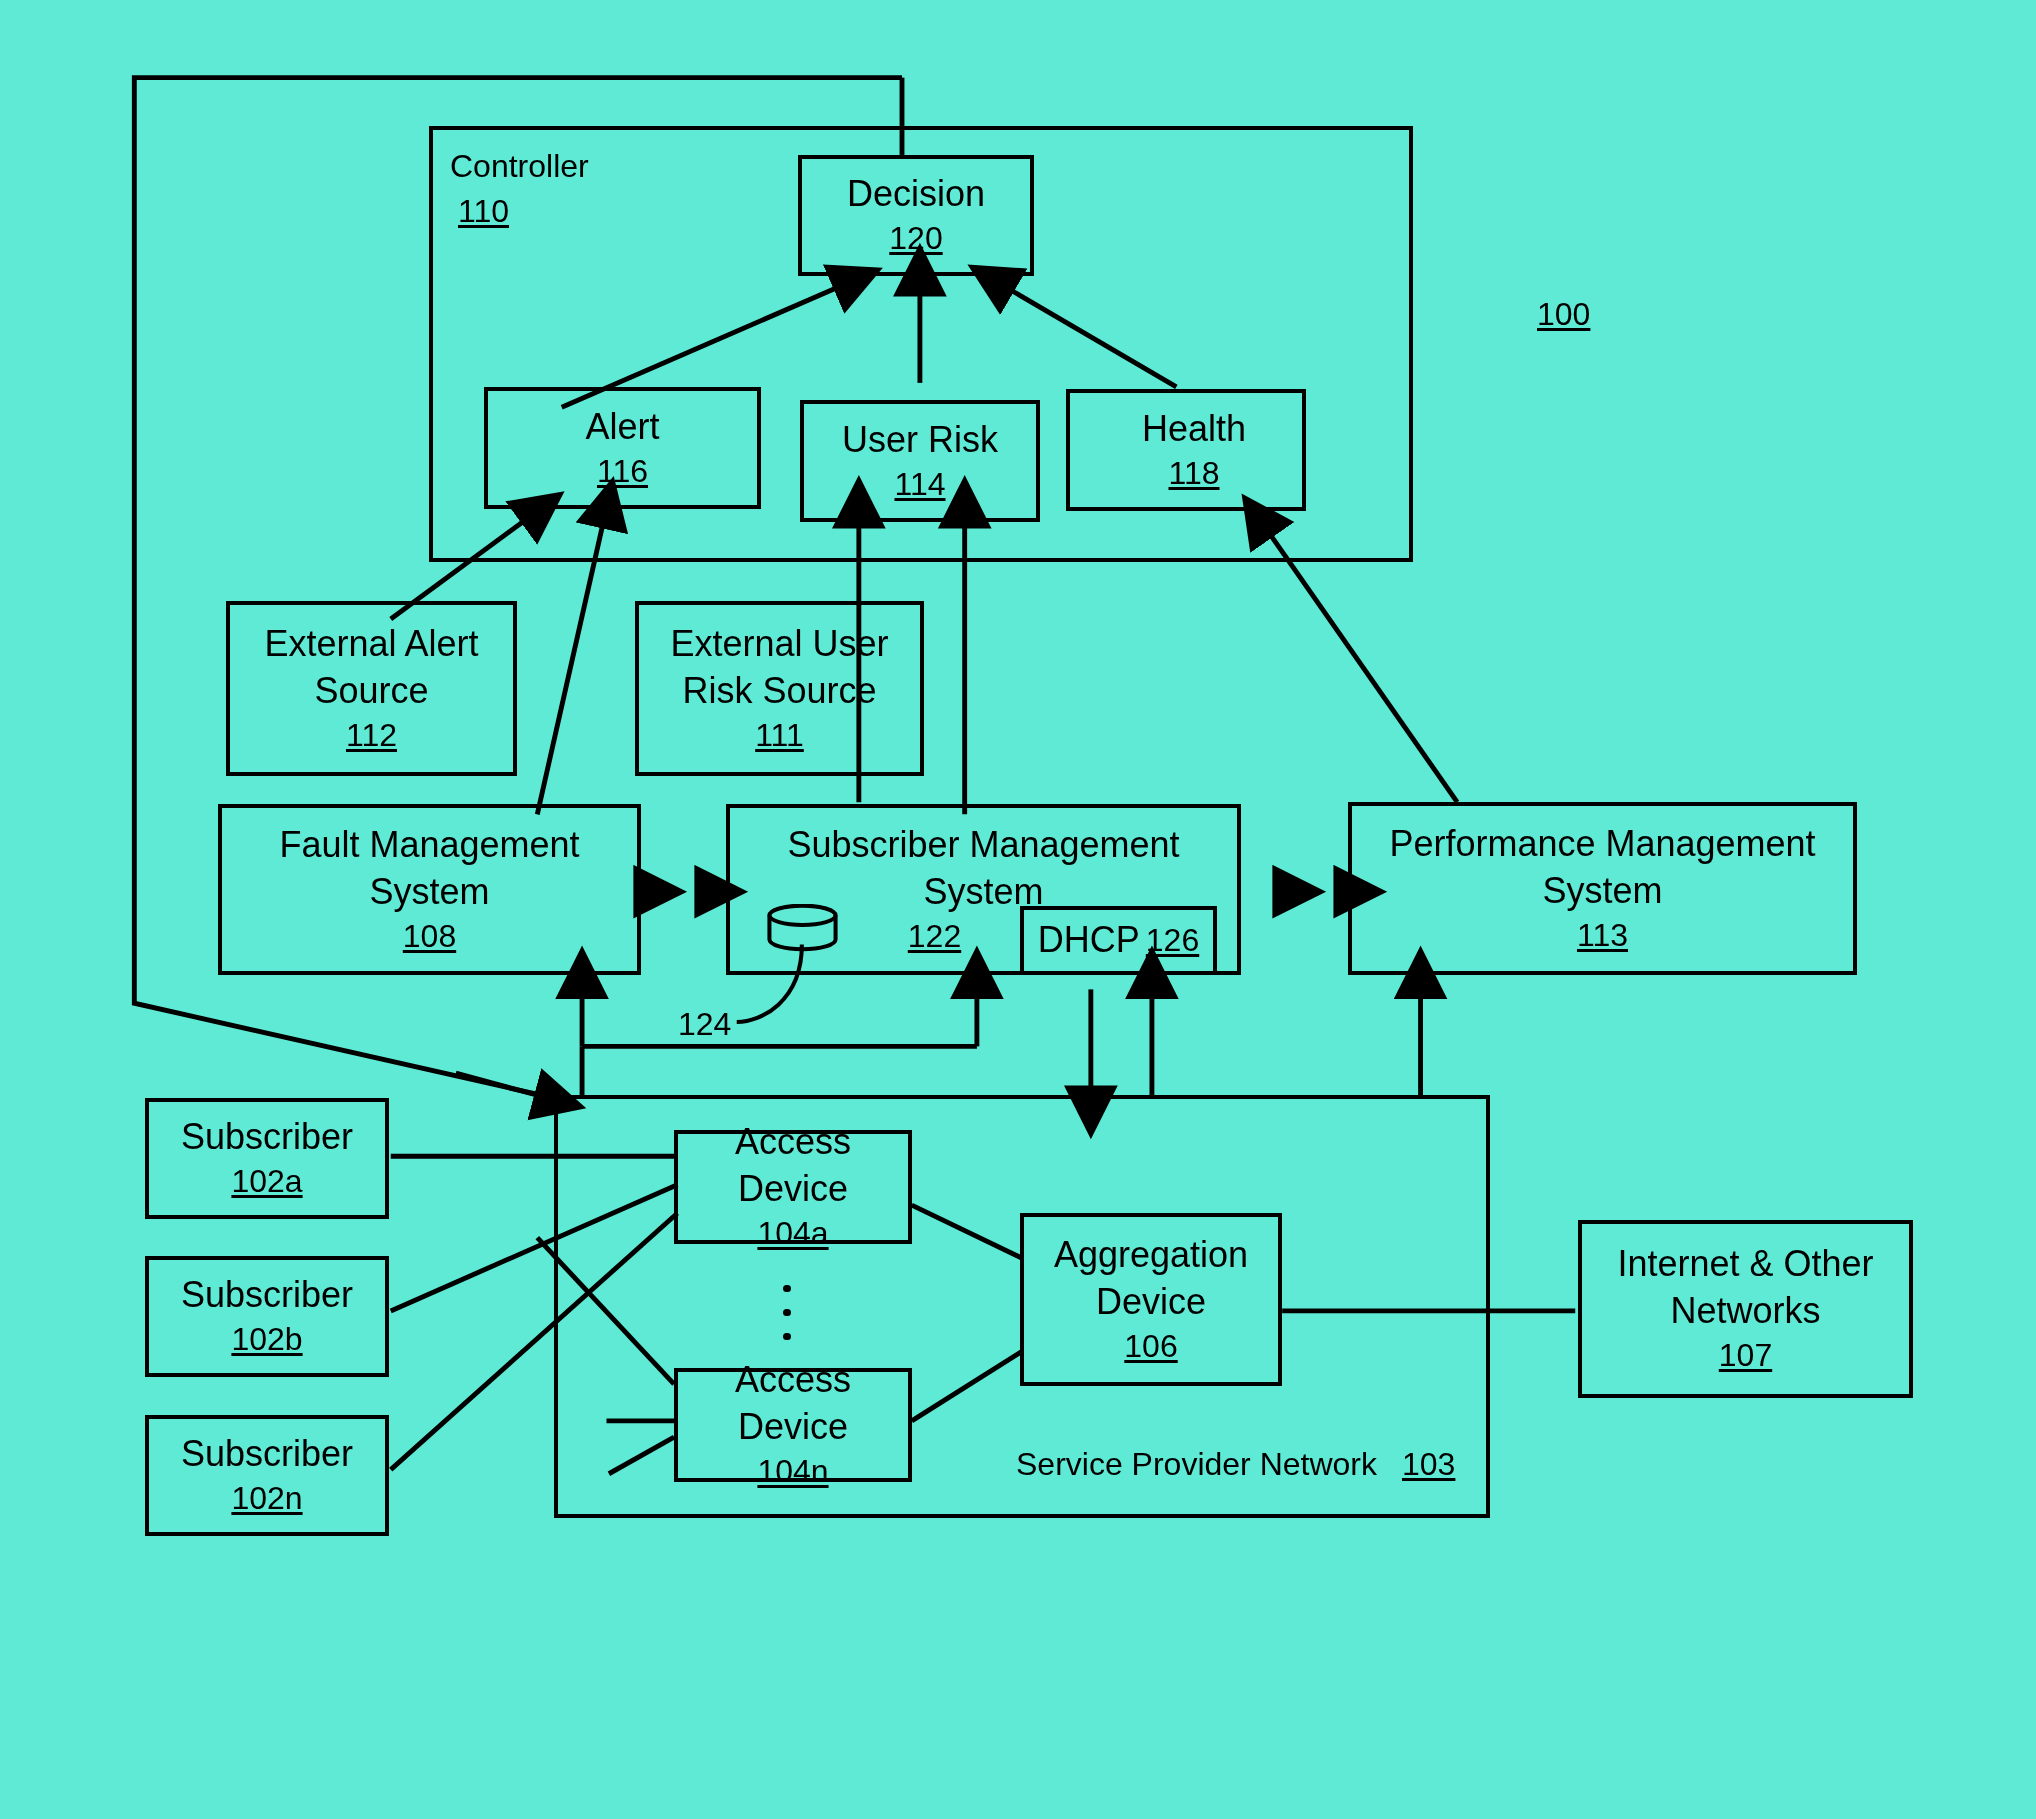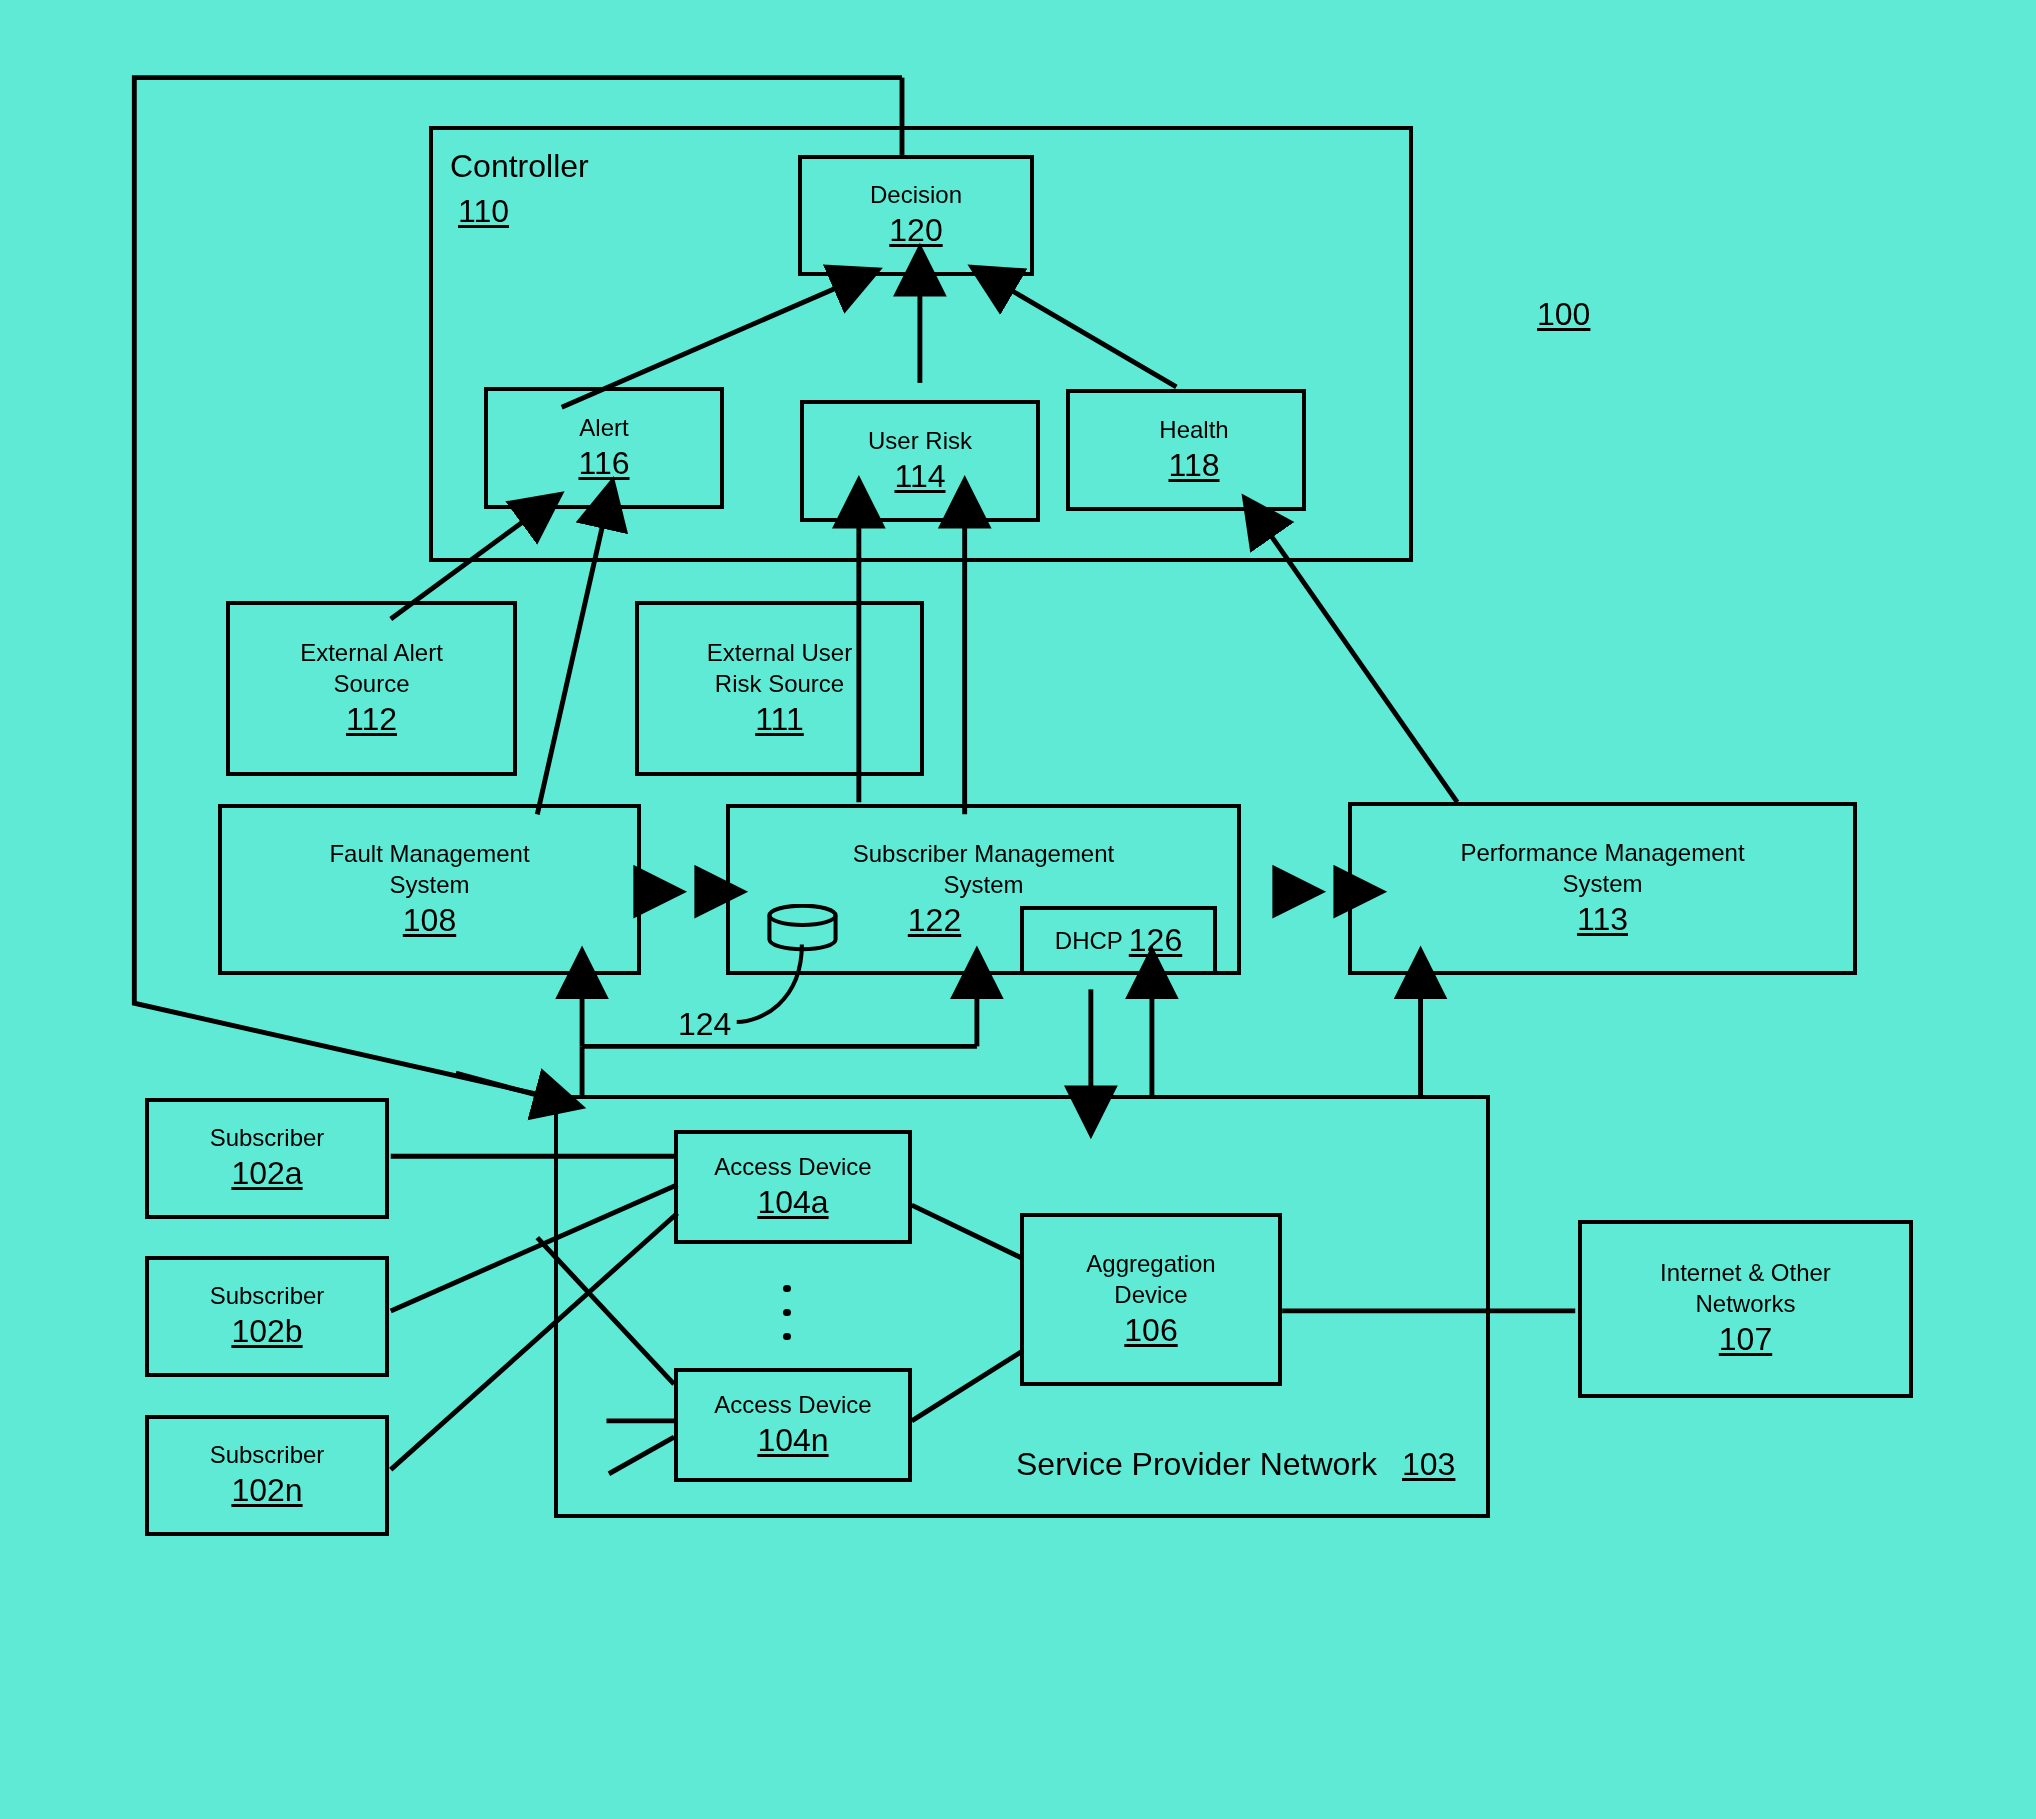--- a/index.html
+++ b/index.html
@@ -3,21 +3,21 @@
 <meta charset="utf-8">
 <style>
   html,body{margin:0;padding:0;background:#ffffff;}
   body{font-family:"Liberation Sans", sans-serif;}
   #stage{position:relative;width:2036px;height:1820px;background:#5eead4;overflow:hidden;}
   svg#wires{position:absolute;left:0;top:0;width:2036px;height:1820px;}
 
   .box{position:absolute;box-sizing:border-box;border:4.1px solid #000;background:transparent;
        display:flex;flex-direction:column;align-items:center;justify-content:center;
        color:#000;line-height:1.30;}
-  .box .t{font-size:24px;text-align:center;white-space:pre-line;}
+  .box .t{font-size:36px;text-align:center;white-space:pre-line;}
   .num{font-size:32px;text-decoration:underline;text-underline-offset:3.3px;}
   .plain{position:absolute;font-size:32px;color:#000;}
   .plain.u{text-decoration:underline;text-underline-offset:3.3px;}
 
   
   .frame{position:absolute;box-sizing:border-box;border:4.1px solid #000;background:transparent;}
   .frame-label{position:absolute;font-size:32px;color:#000;}
   .dots{position:absolute;display:flex;flex-direction:column;align-items:center;justify-content:space-between;}
   .dots i{display:block;width:7.3px;height:7.3px;border-radius:50%;background:#000;}
 </style>
@@ -104,21 +104,21 @@
   <div class="frame-label" style="left:1016px;top:1446px;"><span>Service Provider Network</span></div>
   <div class="frame-label num" style="left:1402px;top:1446px;"><span>103</span></div>
 
   <div class="plain u" style="left:1537px;top:296px;"><span>100</span></div>
 
   <div class="box" style="left:798px;top:155px;width:236px;height:121px;">
     <div class="t">Decision</div>
     <div class="num">120</div>
   </div>
 
-  <div class="box" style="left:484px;top:387px;width:240px;height:122px;">
+  <div class="box" style="left:484px;top:387px;width:277px;height:122px;">
     <div class="t">Alert</div>
     <div class="num">116</div>
   </div>
 
   <div class="box" style="left:800px;top:387px;width:240px;height:122px;margin-top:13px;">
     <div class="t">User Risk</div>
     <div class="num">114</div>
   </div>
 
   <div class="box" style="left:1066px;top:389px;width:240px;height:122px;padding-left:16px;">

